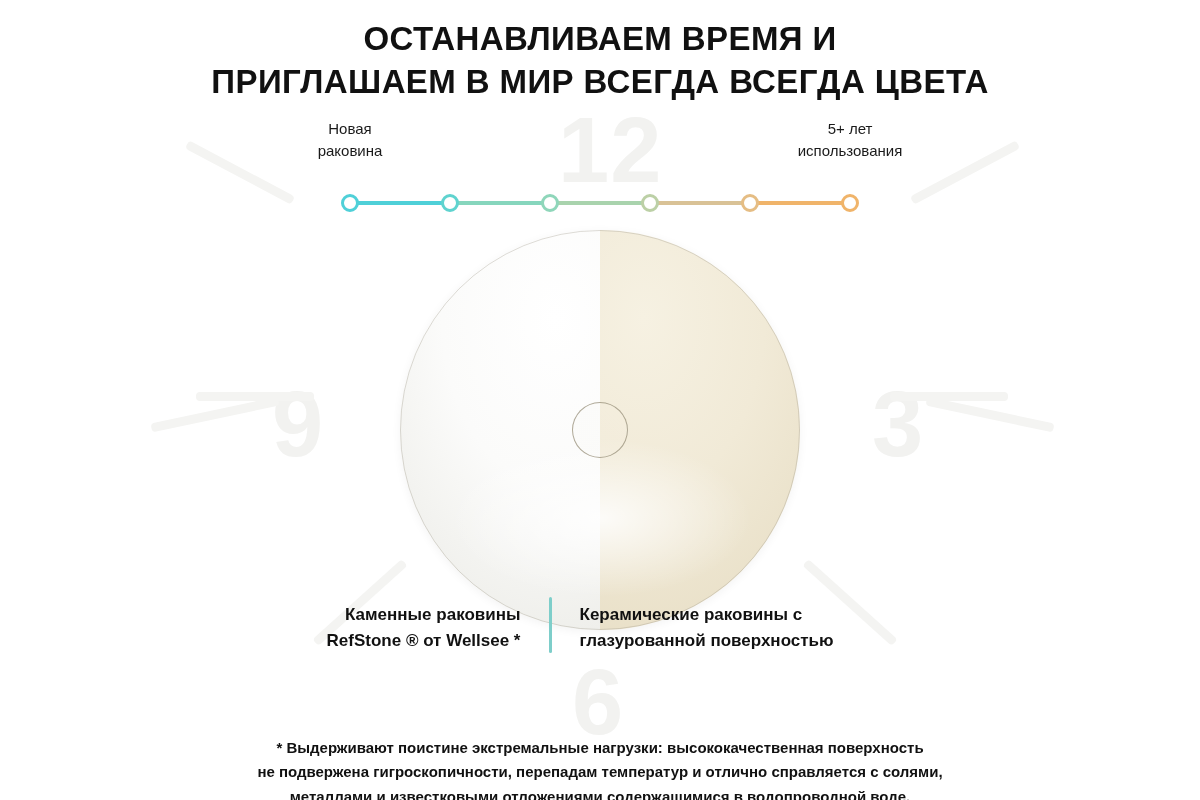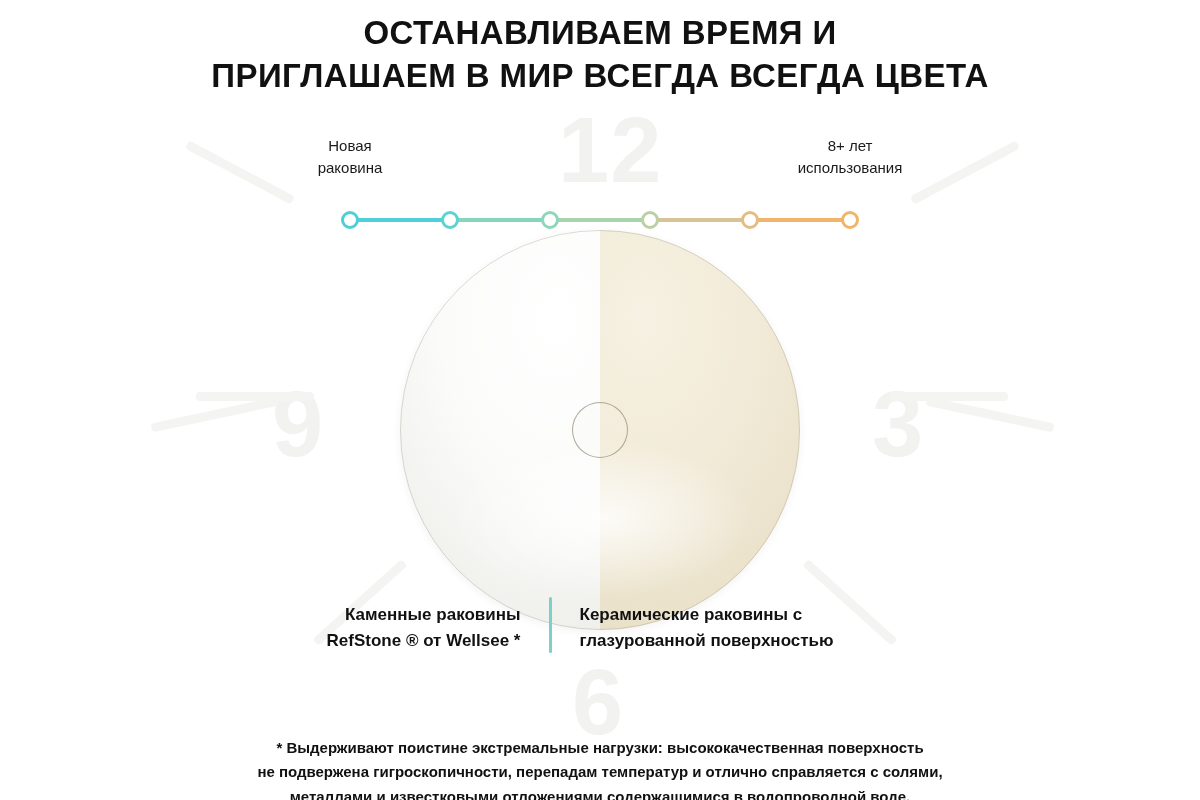--- a/index.html
+++ b/index.html
@@ -53,34 +53,33 @@
     padding-top: 0px;
   }
   .headline-line {
     font-size: 33px;
     font-weight: 700;
     letter-spacing: 0.4px;
     line-height: 1.30;
     color: #111111;
     white-space: nowrap;
   }
-  .headline-line.l1 { padding-top: 12px; }
+  .headline-line.l1 { padding-top: 18px; }
 
   
   .timeline-wrap {
     position: absolute;
     z-index: 3;
     left: 0;
     top: 118px;
     width: 1200px;
   }
   .tl-labels {
     position: relative;
     height: 60px;
-    margin-top: 17px;
   }
   .tl-label {
     position: absolute;
     font-size: 15px;
     line-height: 1.45;
     color: #1a1a1a;
     text-align: center;
     white-space: pre-line;
   }
   .tl-label.left  { left: 270px;  width: 160px; }
@@ -236,21 +235,21 @@
 
 <div class="headline">
   <div class="headline-line l1">ОСТАНАВЛИВАЕМ ВРЕМЯ И</div>
   <div class="headline-line l2">ПРИГЛАШАЕМ В МИР ВСЕГДА ВСЕГДА ЦВЕТА</div>
 </div>
 
 <div class="timeline-wrap">
   <div class="tl-labels">
     <div class="tl-label left">Новая
 раковина</div>
-    <div class="tl-label right">8+ лет
+    <div class="tl-label right">5+ лет
 использования</div>
   </div>
   <div class="tl-track">
     <div class="tl-seg" style="left:350px; width:100px; background:#4fd0d8;"></div>
     <div class="tl-seg" style="left:450px; width:100px; background:#86d6bd;"></div>
     <div class="tl-seg" style="left:550px; width:100px; background:#a9d3ad;"></div>
     <div class="tl-seg" style="left:650px; width:100px; background:#d9c296;"></div>
     <div class="tl-seg" style="left:750px; width:100px; background:#f0b46a;"></div>
 
     <div class="tl-dot" style="left:341px; border:3px solid #4fd0d8;"></div>

